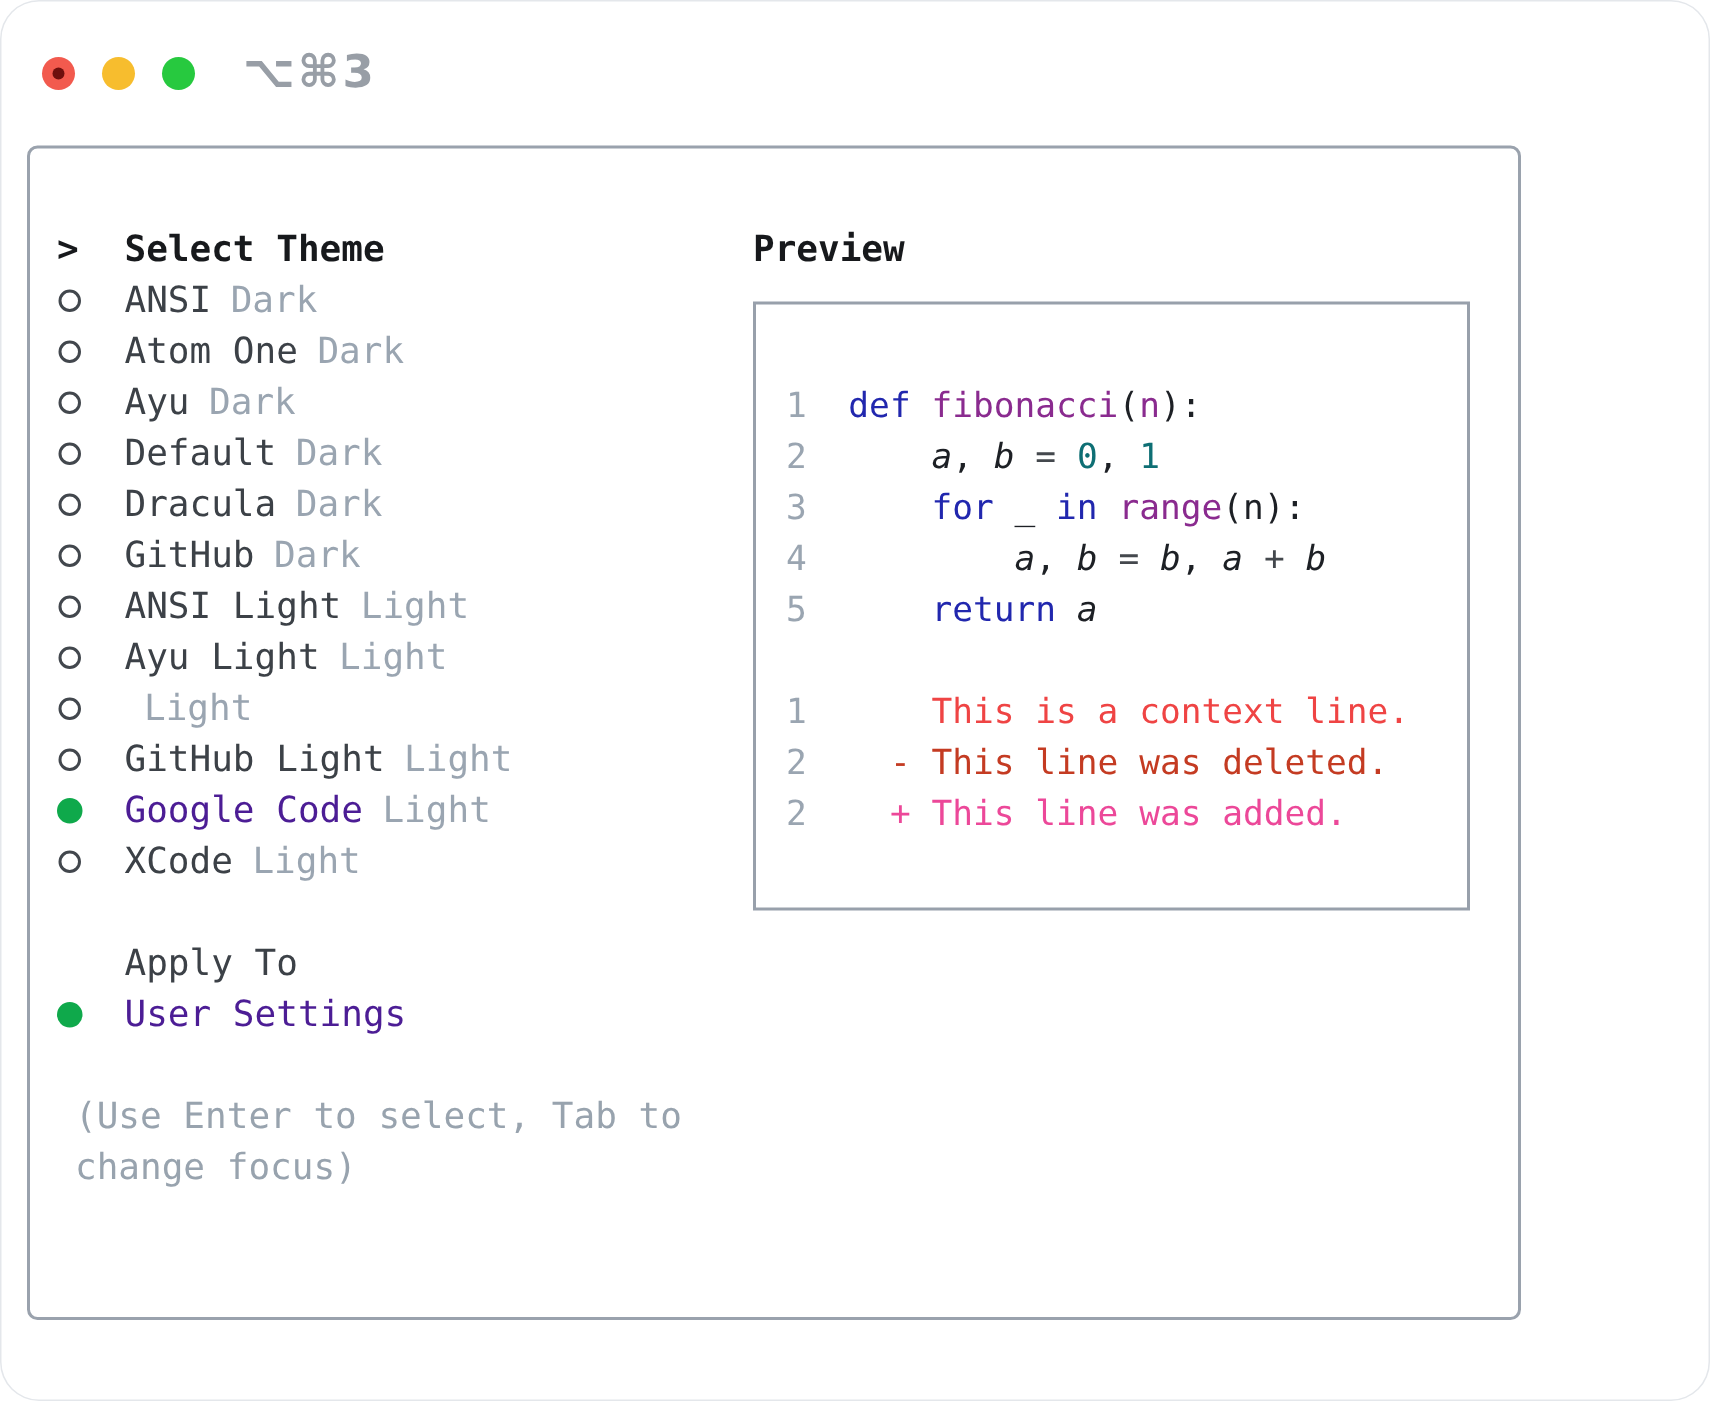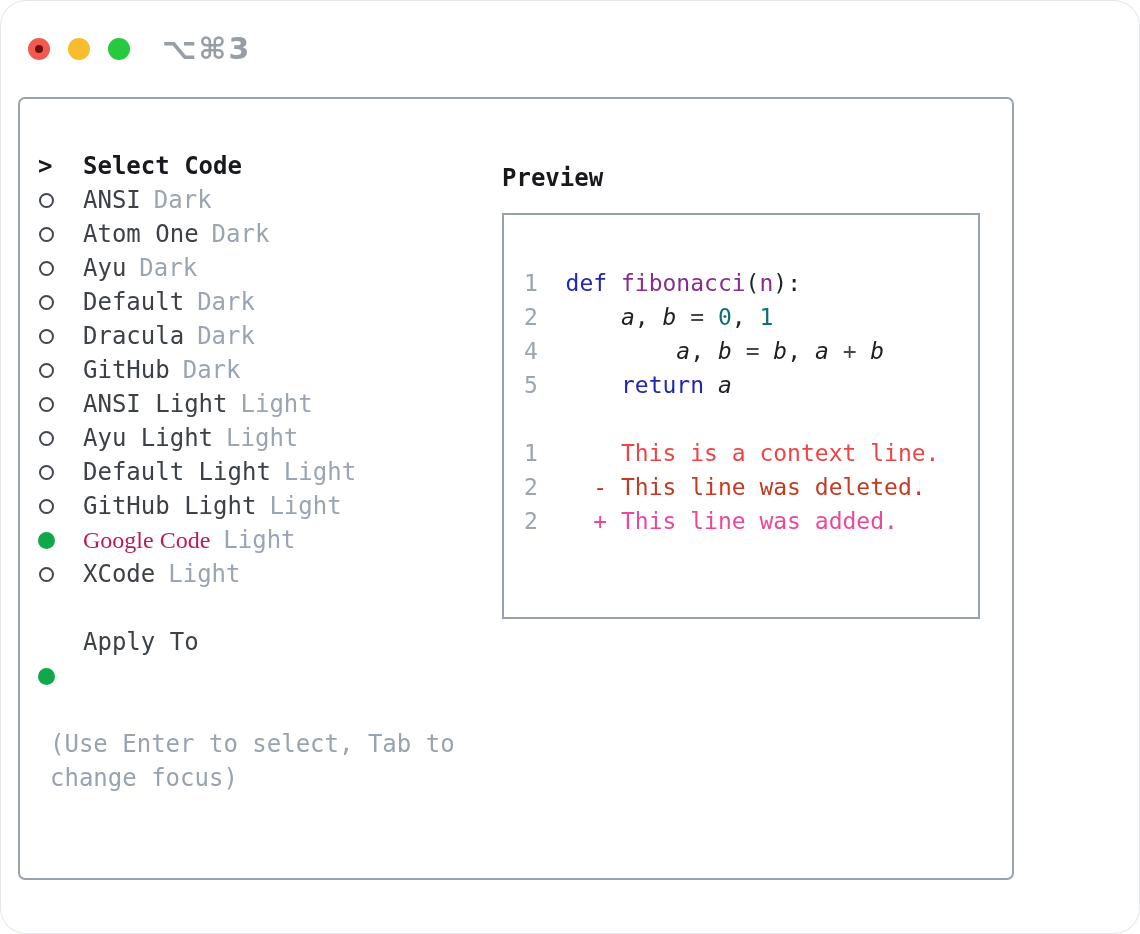--- a/index.html
+++ b/index.html
@@ -31,26 +31,26 @@
   }
   
   .left-panel{position:absolute;left:18px;top:50px;width:450px;}
   .row{display:flex;align-items:center;height:34px;font-size:24px;color:#3c4147;white-space:pre;}
   .slot{width:45px;display:flex;align-items:center;justify-content:flex-start;padding-left:0;flex:0 0 45px;}
   .ring{width:15px;height:15px;border:2px solid #42474d;border-radius:50%;box-sizing:border-box;margin-left:1px;}
   .ball{width:17px;height:17px;border-radius:50%;background:#0fa94b;}
   .focus-caret{font-weight:bold;color:#17191c;font-size:24px;}
   .hdr{font-weight:bold;color:#17191c;}
   .item-name{color:#3c4147;}
-  .item-name.sel{color:#be185d;font-family:Liberation Serif, serif;}
+  .item-name.sel{color:#4c1d95;}
   .item-tag{color:#9aa5b1;margin-left:13px;}
   .spacer{height:34px;}
   .hint{color:#98a3ae;font-size:24px;line-height:34px;white-space:pre;margin-left:12px;}
   
-  .right-panel{position:absolute;left:482px;top:62px;right:26px;}
+  .right-panel{position:absolute;left:482px;top:50px;right:26px;}
   .preview-title{height:34px;font-size:24px;font-weight:bold;color:#17191c;display:flex;align-items:center;}
   .preview-box{
     margin-top:18px;width:478px;height:406px;border:2px solid #98a0ab;background:#ffffff;
     box-sizing:border-box;padding:51px 0 0 20px;overflow:hidden;
   }
   .code-line{height:34px;font-size:23px;line-height:34px;white-space:pre;}
   .lnum{color:#9aa5b1;display:inline-block;}
   .gap2{display:inline-block;}
   .tok-kw{color:#2127ae;}
   .tok-fn{color:#8a2b8f;}
@@ -74,60 +74,61 @@
       <div class="dot dot-green"></div>
     </div>
     <div class="win-title">⌥⌘3</div>
   </div>
 
   <div class="content-box">
 
     <div class="left-panel">
       <div class="row">
         <span class="slot"><span class="focus-caret">&gt;</span></span>
-        <span class="hdr">Select Code</span>
+        <span class="hdr">Select Theme</span>
       </div>
 
       <div id="theme-items">
           <div class="row"><span class="slot"><span class="ring"></span></span><span class="item-name">ANSI</span><span class="item-tag">Dark</span></div>
           <div class="row"><span class="slot"><span class="ring"></span></span><span class="item-name">Atom One</span><span class="item-tag">Dark</span></div>
           <div class="row"><span class="slot"><span class="ring"></span></span><span class="item-name">Ayu</span><span class="item-tag">Dark</span></div>
           <div class="row"><span class="slot"><span class="ring"></span></span><span class="item-name">Default</span><span class="item-tag">Dark</span></div>
           <div class="row"><span class="slot"><span class="ring"></span></span><span class="item-name">Dracula</span><span class="item-tag">Dark</span></div>
           <div class="row"><span class="slot"><span class="ring"></span></span><span class="item-name">GitHub</span><span class="item-tag">Dark</span></div>
           <div class="row"><span class="slot"><span class="ring"></span></span><span class="item-name">ANSI Light</span><span class="item-tag">Light</span></div>
           <div class="row"><span class="slot"><span class="ring"></span></span><span class="item-name">Ayu Light</span><span class="item-tag">Light</span></div>
-          <div class="row"><span class="slot"><span class="ring"></span></span><span class="item-name">Default Light</span><span class="item-tag">Light</span></div>
+          <div class="row"><span class="slot"><span class="ring"></span></span><span class="item-tag">Light</span></div>
           <div class="row"><span class="slot"><span class="ring"></span></span><span class="item-name">GitHub Light</span><span class="item-tag">Light</span></div>
           <div class="row"><span class="slot"><span class="ball"></span></span><span class="item-name sel">Google Code</span><span class="item-tag">Light</span></div>
           <div class="row"><span class="slot"><span class="ring"></span></span><span class="item-name">XCode</span><span class="item-tag">Light</span></div>
         </div>
 
       <div class="spacer"></div>
 
       <div class="row">
         <span class="slot"></span>
         <span class="item-name">Apply To</span>
       </div>
 
       <div id="apply-items">
-          <div class="row"><span class="slot"><span class="ball"></span></span></div>
+          <div class="row"><span class="slot"><span class="ball"></span></span><span class="item-name sel">User Settings</span></div>
         </div>
 
       <div class="spacer"></div>
 
       <div class="hint">(Use Enter to select, Tab to</div>
       <div class="hint">change focus)</div>
     </div>
 
     <div class="right-panel">
       <div class="preview-title">Preview</div>
       <div class="preview-box" id="preview-box">
           <div class="code-line"><span class="lnum">1</span><span class="gap2">  </span><span class="tok-kw">def</span><span class="tok-pl"> </span><span class="tok-fn">fibonacci</span><span class="tok-pl">(</span><span class="tok-fn">n</span><span class="tok-pl">):</span></div>
           <div class="code-line"><span class="lnum">2</span><span class="gap2">  </span><span class="tok-pl">    </span><span class="tok-var">a</span><span class="tok-pl">, </span><span class="tok-var">b</span><span class="tok-pl"> </span><span class="tok-op">=</span><span class="tok-pl"> </span><span class="tok-num">0</span><span class="tok-pl">, </span><span class="tok-num">1</span></div>
+          <div class="code-line"><span class="lnum">3</span><span class="gap2">  </span><span class="tok-pl">    </span><span class="tok-kw">for</span><span class="tok-pl"> _ </span><span class="tok-kw">in</span><span class="tok-pl"> </span><span class="tok-fn">range</span><span class="tok-pl">(n):</span></div>
           <div class="code-line"><span class="lnum">4</span><span class="gap2">  </span><span class="tok-pl">        </span><span class="tok-var">a</span><span class="tok-pl">, </span><span class="tok-var">b</span><span class="tok-pl"> </span><span class="tok-op">=</span><span class="tok-pl"> </span><span class="tok-var">b</span><span class="tok-pl">, </span><span class="tok-var">a</span><span class="tok-pl"> </span><span class="tok-op">+</span><span class="tok-pl"> </span><span class="tok-var">b</span></div>
           <div class="code-line"><span class="lnum">5</span><span class="gap2">  </span><span class="tok-pl">    </span><span class="tok-kw">return</span><span class="tok-pl"> </span><span class="tok-var">a</span></div>
           <div class="code-line"><span class="lnum"> </span><span class="gap2">  </span></div>
           <div class="code-line"><span class="lnum">1</span><span class="gap2">  </span><span class="tok-ctx">    This is a context line.</span></div>
           <div class="code-line"><span class="lnum">2</span><span class="gap2">  </span><span class="tok-del">  - This line was deleted.</span></div>
           <div class="code-line"><span class="lnum">2</span><span class="gap2">  </span><span class="tok-add">  + This line was added.</span></div>
         </div>
     </div>
 
   </div>

